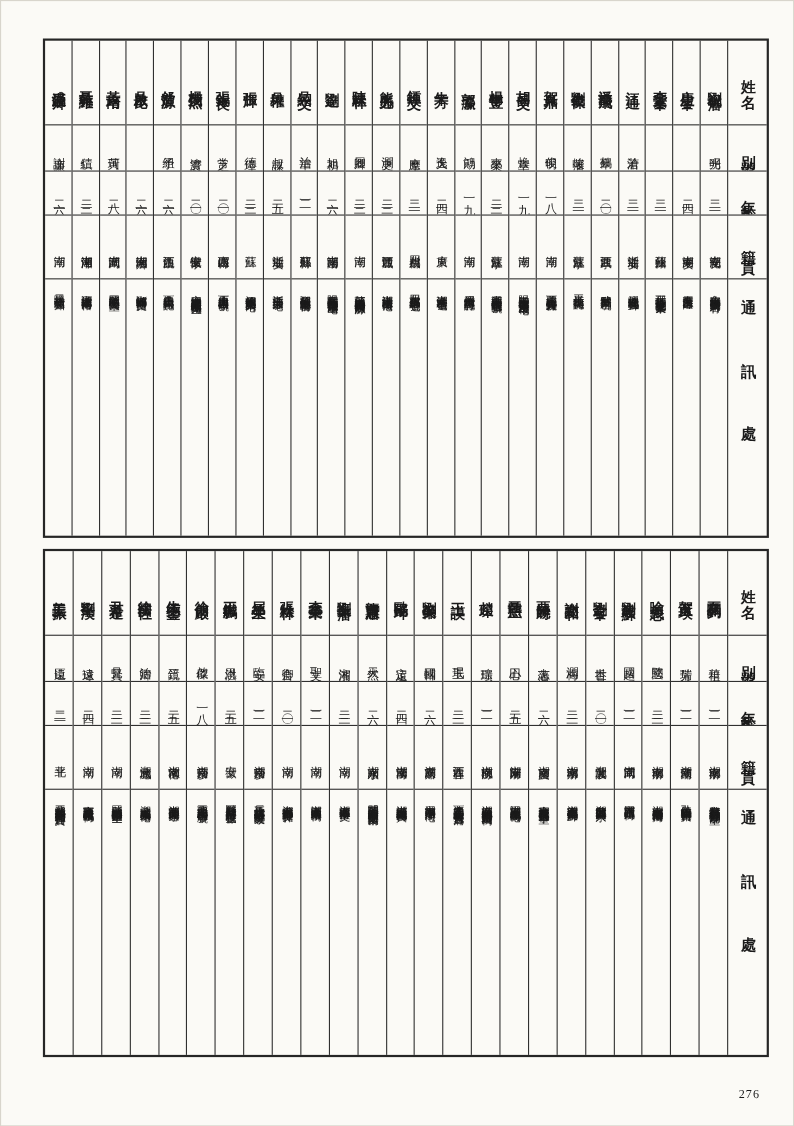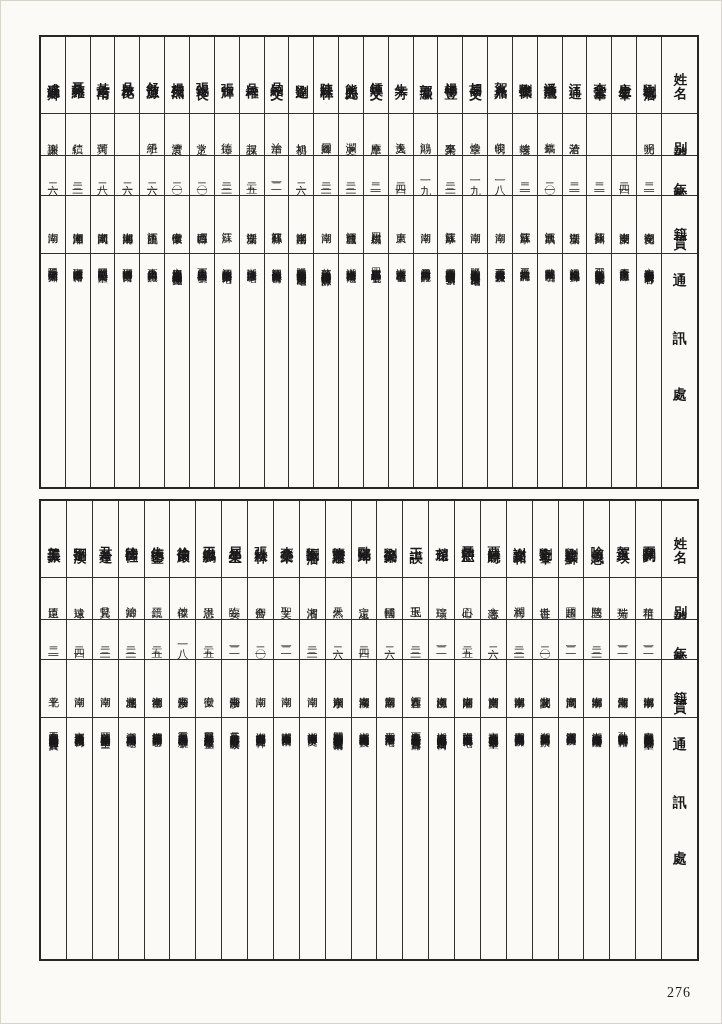--- a/index.html
+++ b/index.html
@@ -30,21 +30,21 @@
   .t-alias{font-size:11px;letter-spacing:1px;}
   .t-age{font-size:11px;letter-spacing:2px;}
   .t-origin{font-size:10.5px;letter-spacing:0.5px;}
   .t-address{font-size:10px;line-height:11.5px;max-height:100%;letter-spacing:0.5px;}
   .header-col .t-label{font-size:13.5px;font-weight:700;}
   .header-col .c-name .t-label{letter-spacing:14px;}
   .header-col .c-alias .t-label{letter-spacing:5px;}
   .header-col .c-age .t-label{letter-spacing:5px;}
   .header-col .c-origin .t-label{letter-spacing:9px;}
   .header-col .c-address .t-label{letter-spacing:58px;font-size:14px;}
-  .page-number{position:absolute;right:30px;bottom:22px;font-size:14px;letter-spacing:1px;}
+  .page-number{position:absolute;right:30px;bottom:22px;font-size:11px;letter-spacing:1px;}
 </style>
 </head>
 <body>
 
 <div class="page">
 
   <section class="dir-table" id="table-top">
     <div class="col header-col">
       <div class="cell c-name">
           <span class="vtext t-label">姓名</span>

